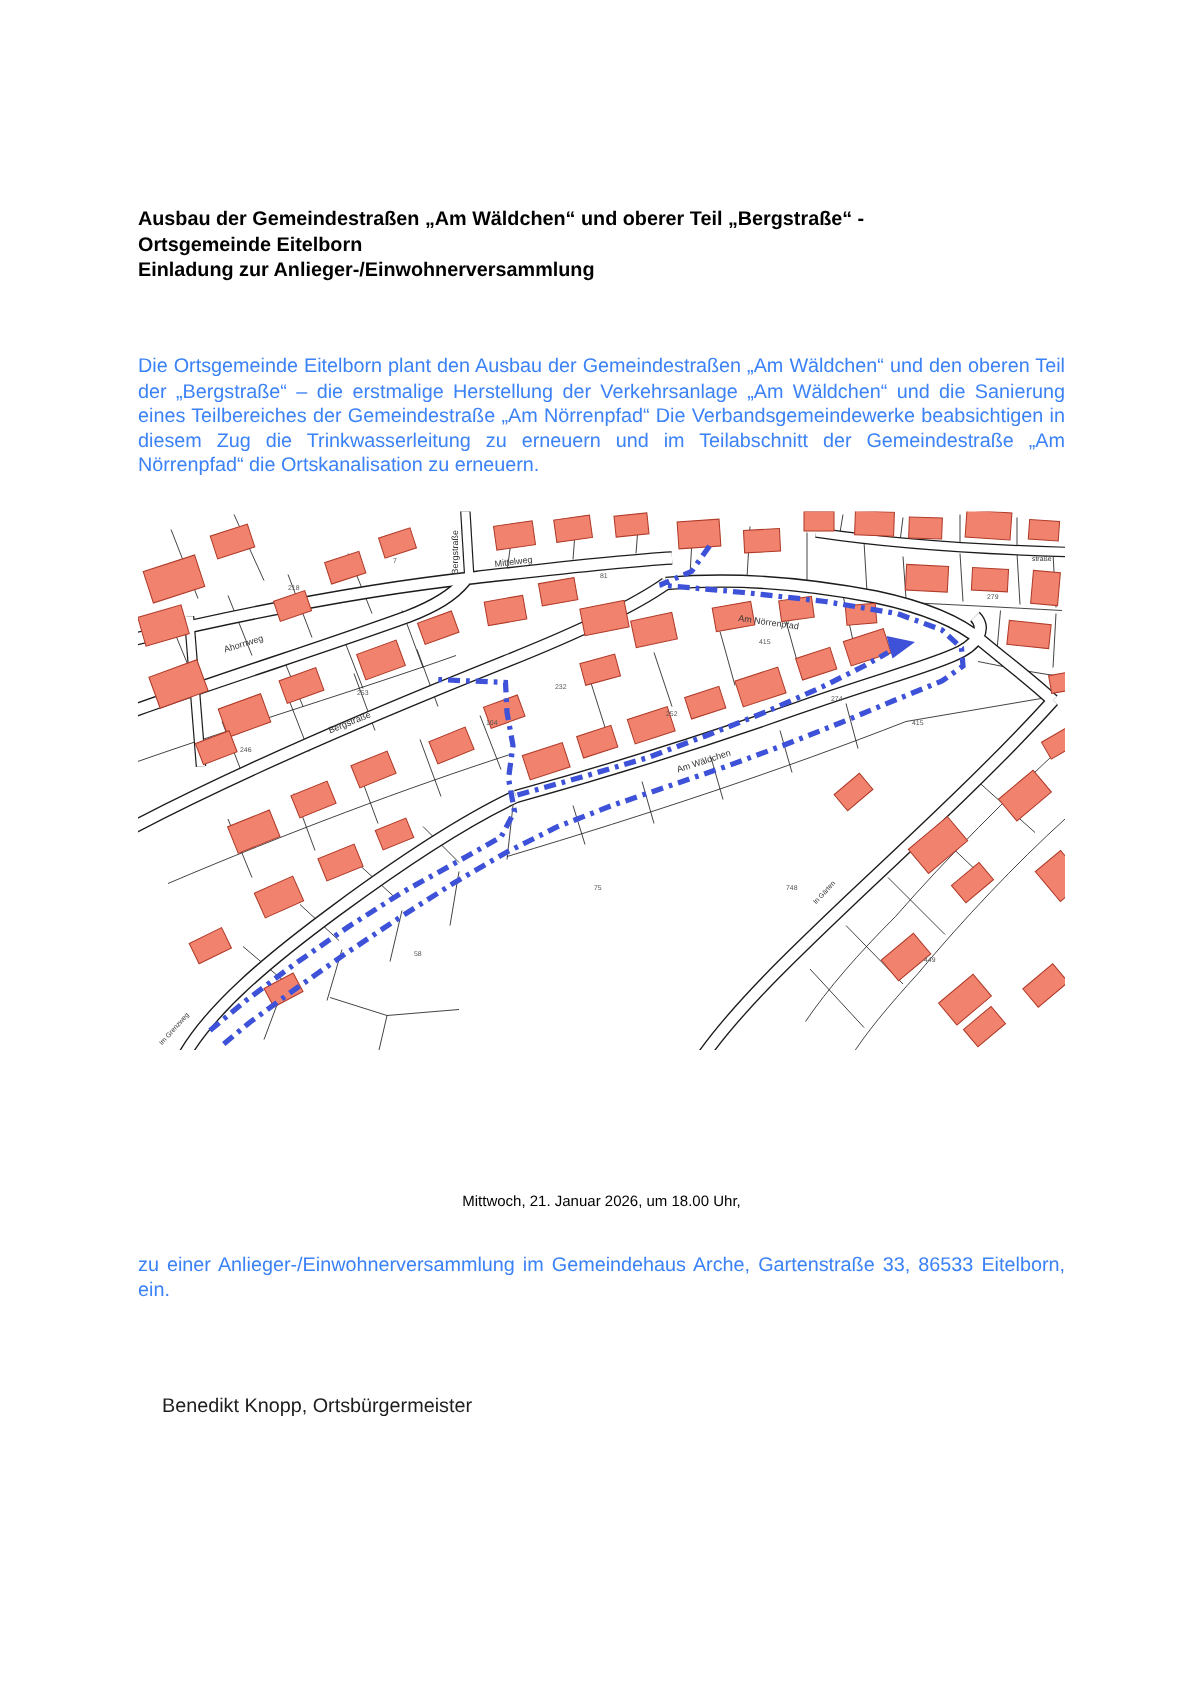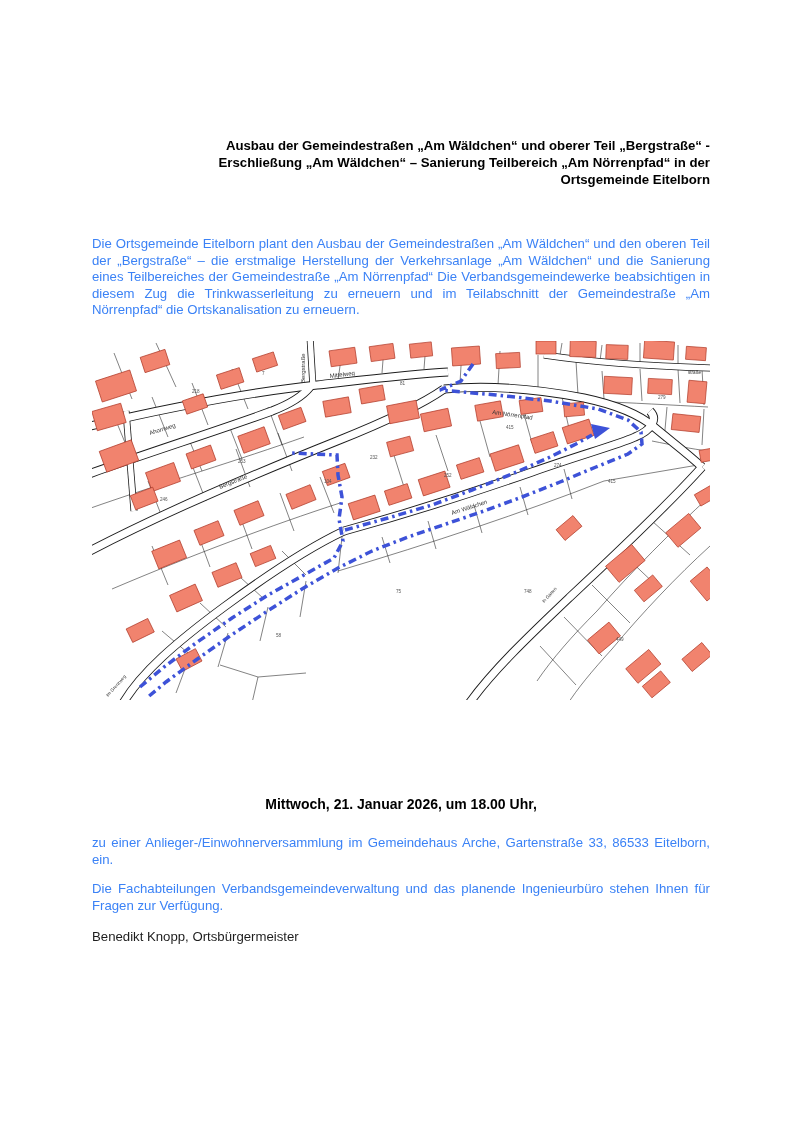--- a/index.html
+++ b/index.html
@@ -1,49 +1,49 @@
 <!DOCTYPE html>
 <html style="--building-fill: #f1836e; --building-stroke: #b03b2a; --boundary-blue: #3d52d8;"><head>
 <meta charset="utf-8">
 <style>
   html,body{margin:0;padding:0;background:#e8e8e8;}
   .page{
     position:relative;width:794px;height:1123px;margin:0 auto;background:#ffffff;
     font-family:"Liberation Sans",sans-serif;color:#000;overflow:hidden;
   }
   .block{position:absolute;left:92px;width:618px;}
-  .title{top:137px;text-align:right;font-weight:bold;font-size:13.2px;line-height:17px;color:#000;}
+  .title{top:137px;text-align:left;font-weight:bold;font-size:13.2px;line-height:17px;color:#000;}
   .para{font-size:13.2px;line-height:16.5px;text-align:justify;color:#3b82f6;margin:0;}
   #p1{top:236px;}
   #p2{top:717px;}
   #p3{top:835px;}
   #p4{top:881px;}
-  .dateline{top:796px;text-align:center;font-weight:bold;font-size:14px;color:#000;}
-  .signature{top:929px;font-size:13.2px;color:#1d1d1d;}
+  .dateline{top:796px;text-align:center;font-weight:normal;font-size:10px;color:#000;}
+  .signature{top:929px;font-size:13.2px;color:#1d1d1d;margin-left:16px;}
   .mapwrap{position:absolute;left:92px;top:341px;width:618px;height:359px;}
   svg{display:block;}
   .pl{stroke:#1c1c1c;stroke-width:.55;fill:none;}
   .street-c{stroke:#1c1c1c;fill:none;}
   .street-f{stroke:#ffffff;fill:none;}
   .bld{fill:var(--building-fill,#f1836e);stroke:var(--building-stroke,#b03b2a);stroke-width:.7;}
   .blue{stroke:var(--boundary-blue,#3d52d8);stroke-width:3.5;fill:none;stroke-dasharray:8 4 2.5 4;}
   .bluefill{fill:var(--boundary-blue,#3d52d8);}
   .slabel{fill:#333;font-size:6px;font-family:"Liberation Sans",sans-serif;}
   .slabel.small{font-size:4.6px;}
   .pnum{fill:#555;font-size:4.6px;font-family:"Liberation Sans",sans-serif;}
 </style>
 </head>
 <body>
 
 <div class="page">
 
   <div class="block title">
     <div>Ausbau der Gemeindestraßen „Am Wäldchen“ und oberer Teil „Bergstraße“ -</div>
-    <div>Erschließung „Am Wäldchen“ – Sanierung Teilbereich „Am Nörrenpfad“ in der</div>
     <div>Ortsgemeinde Eitelborn</div>
+    <div>Einladung zur Anlieger-/Einwohnerversammlung</div>
   </div>
 
   <p id="p1" class="block para">Die Ortsgemeinde Eitelborn plant den Ausbau der Gemeindestraßen „Am Wäldchen“ und den oberen Teil der „Bergstraße“ – die erstmalige Herstellung der Verkehrsanlage „Am Wäldchen“ und die Sanierung eines Teilbereiches der Gemeindestraße „Am Nörrenpfad“ Die Verbandsgemeindewerke beabsichtigen in diesem Zug die Trinkwasserleitung zu erneuern und im Teilabschnitt der Gemeindestraße „Am Nörrenpfad“ die Ortskanalisation zu erneuern.</p>
 
   <div class="mapwrap">
     <svg width="618" height="359" viewBox="0 0 618 359">
 
       <g class="pl">
         <path d="M 22,12 L 40,58"></path>
           <path d="M 64,2 L 84,46"></path>
@@ -251,17 +251,16 @@
         <text class="pnum" x="524" y="300">449</text>
       </g>
     </svg>
   </div>
 
 
   <div class="block dateline">Mittwoch, 21. Januar 2026, um 18.00 Uhr,</div>
 
   <p id="p3" class="block para">zu einer Anlieger-/Einwohnerversammlung im Gemeindehaus Arche, Gartenstraße 33, 86533 Eitelborn, ein.</p>
 
-  <p id="p4" class="block para">Die Fachabteilungen Verbandsgemeindeverwaltung und das planende Ingenieurbüro stehen Ihnen für Fragen zur Verfügung.</p>
 
   <div class="block signature">Benedikt Knopp, Ortsbürgermeister</div>
 
 </div>
 
 </body></html>

